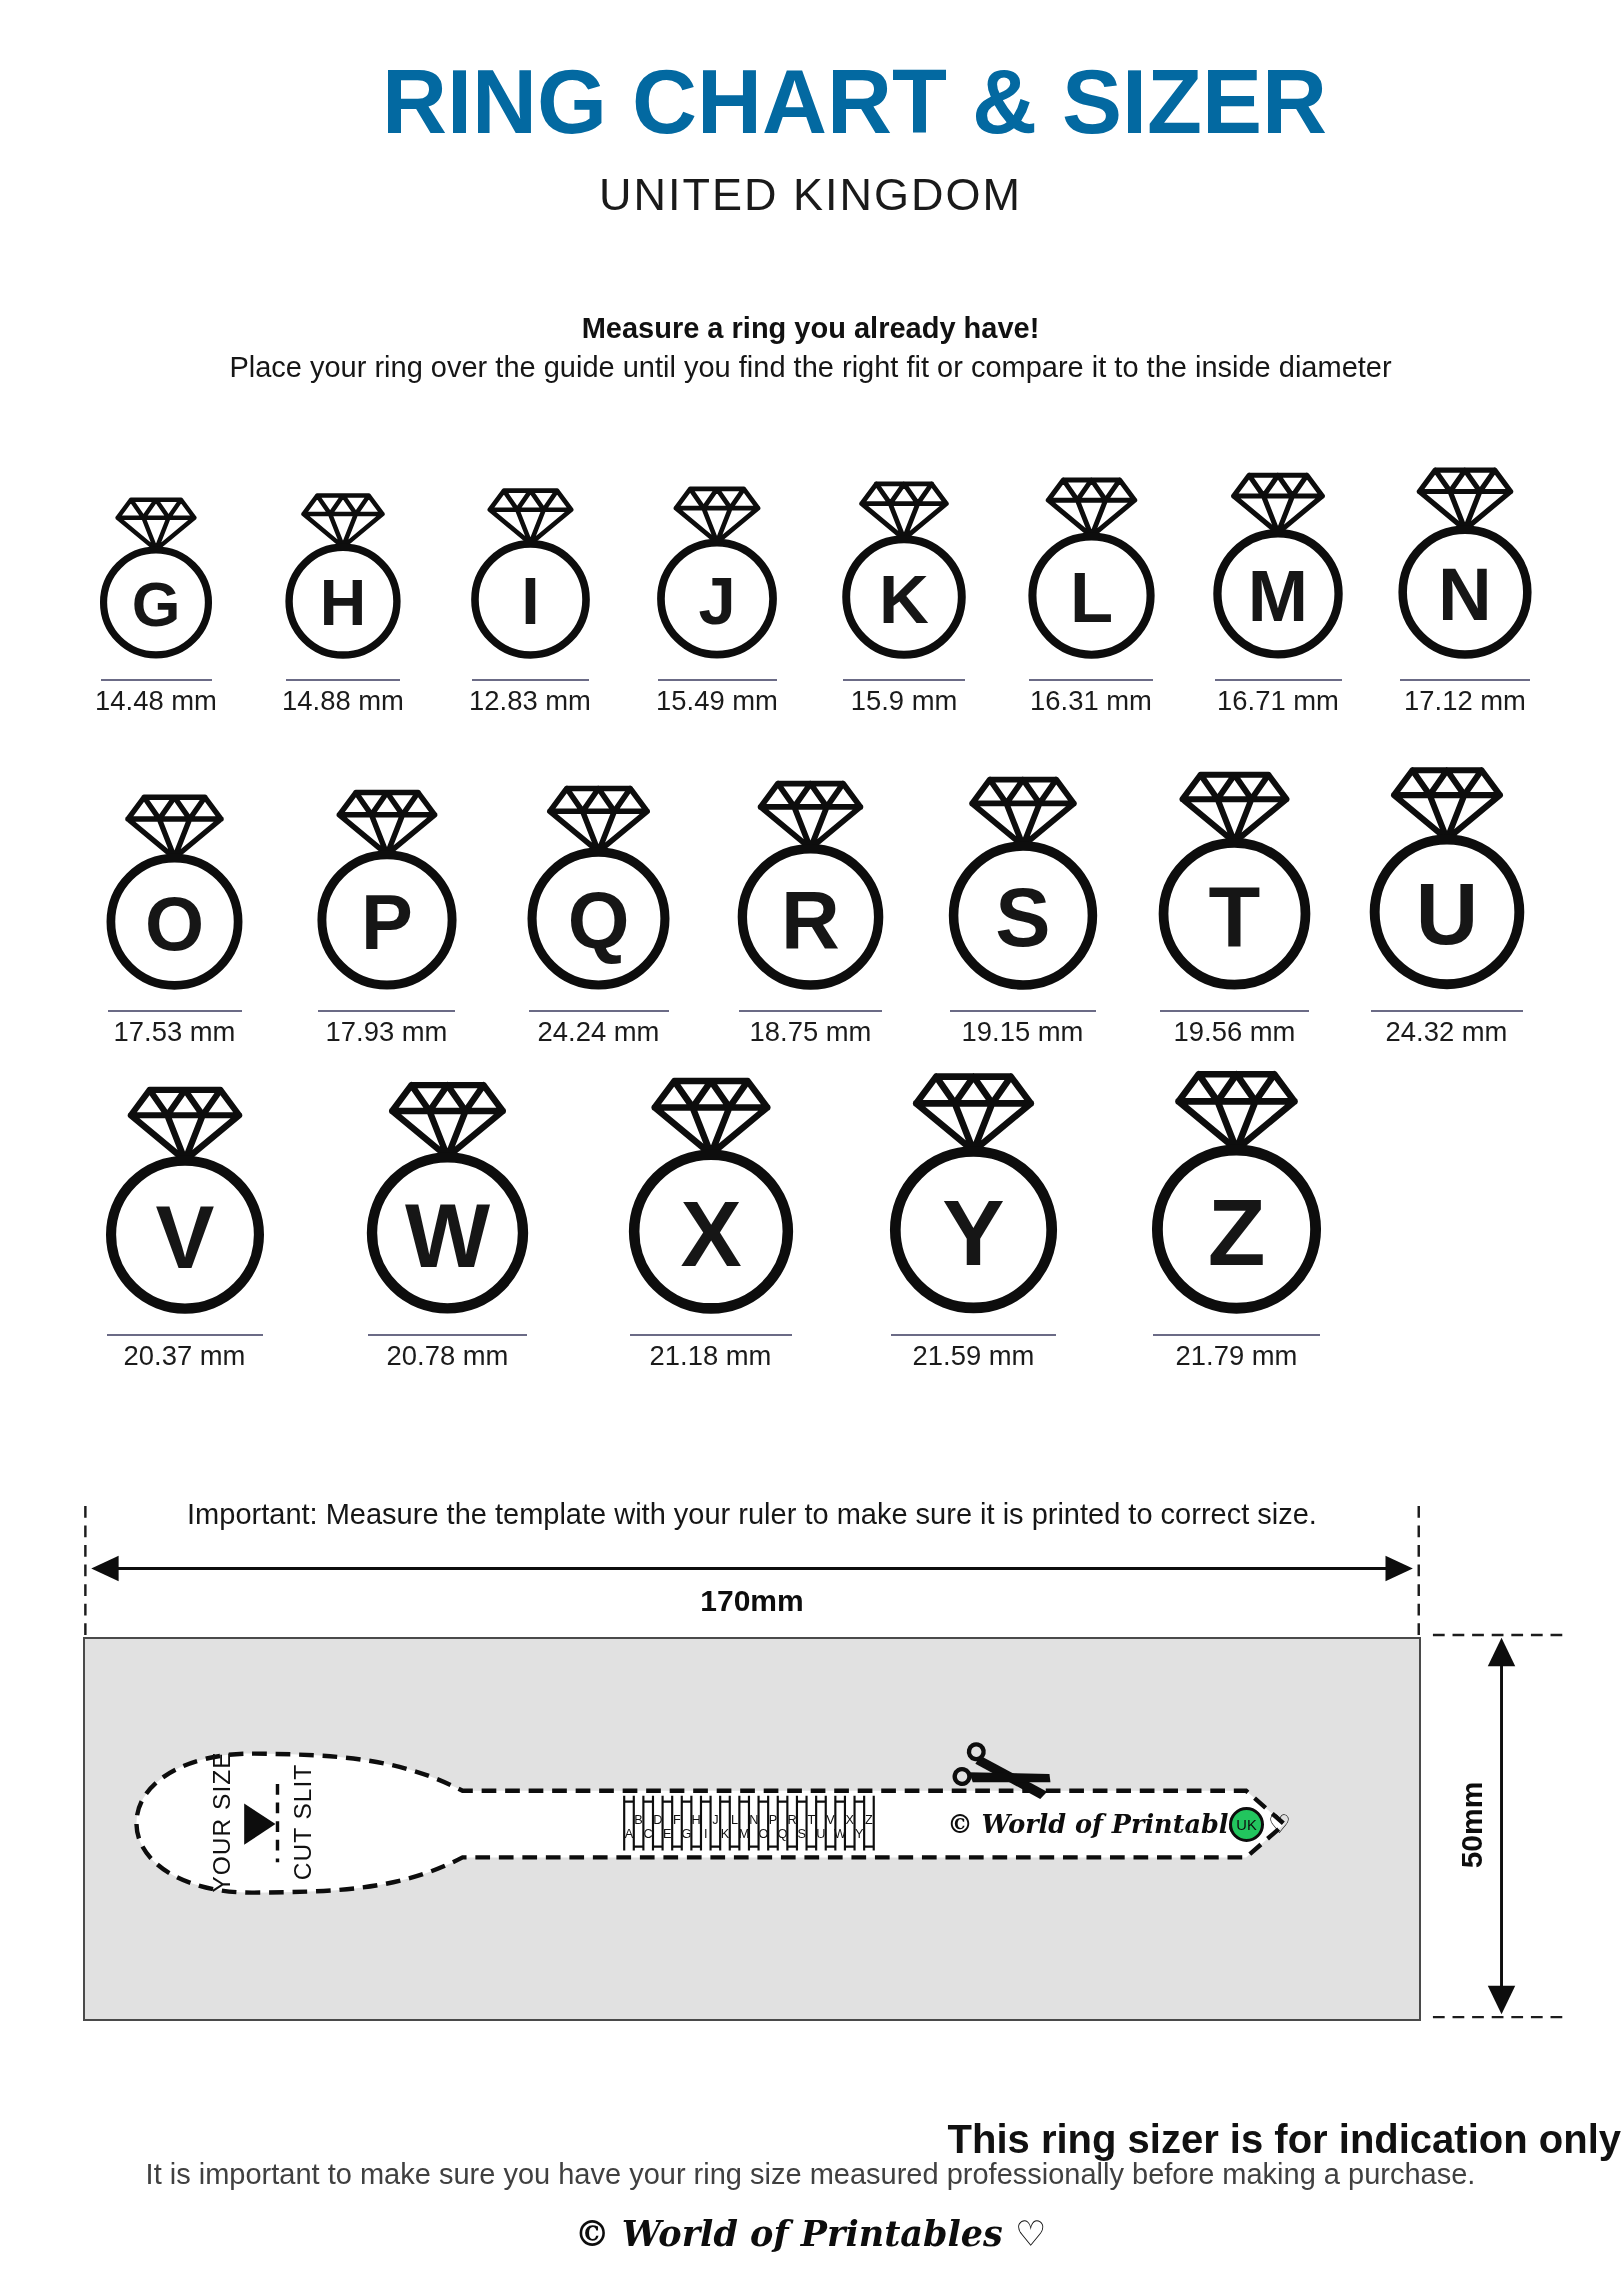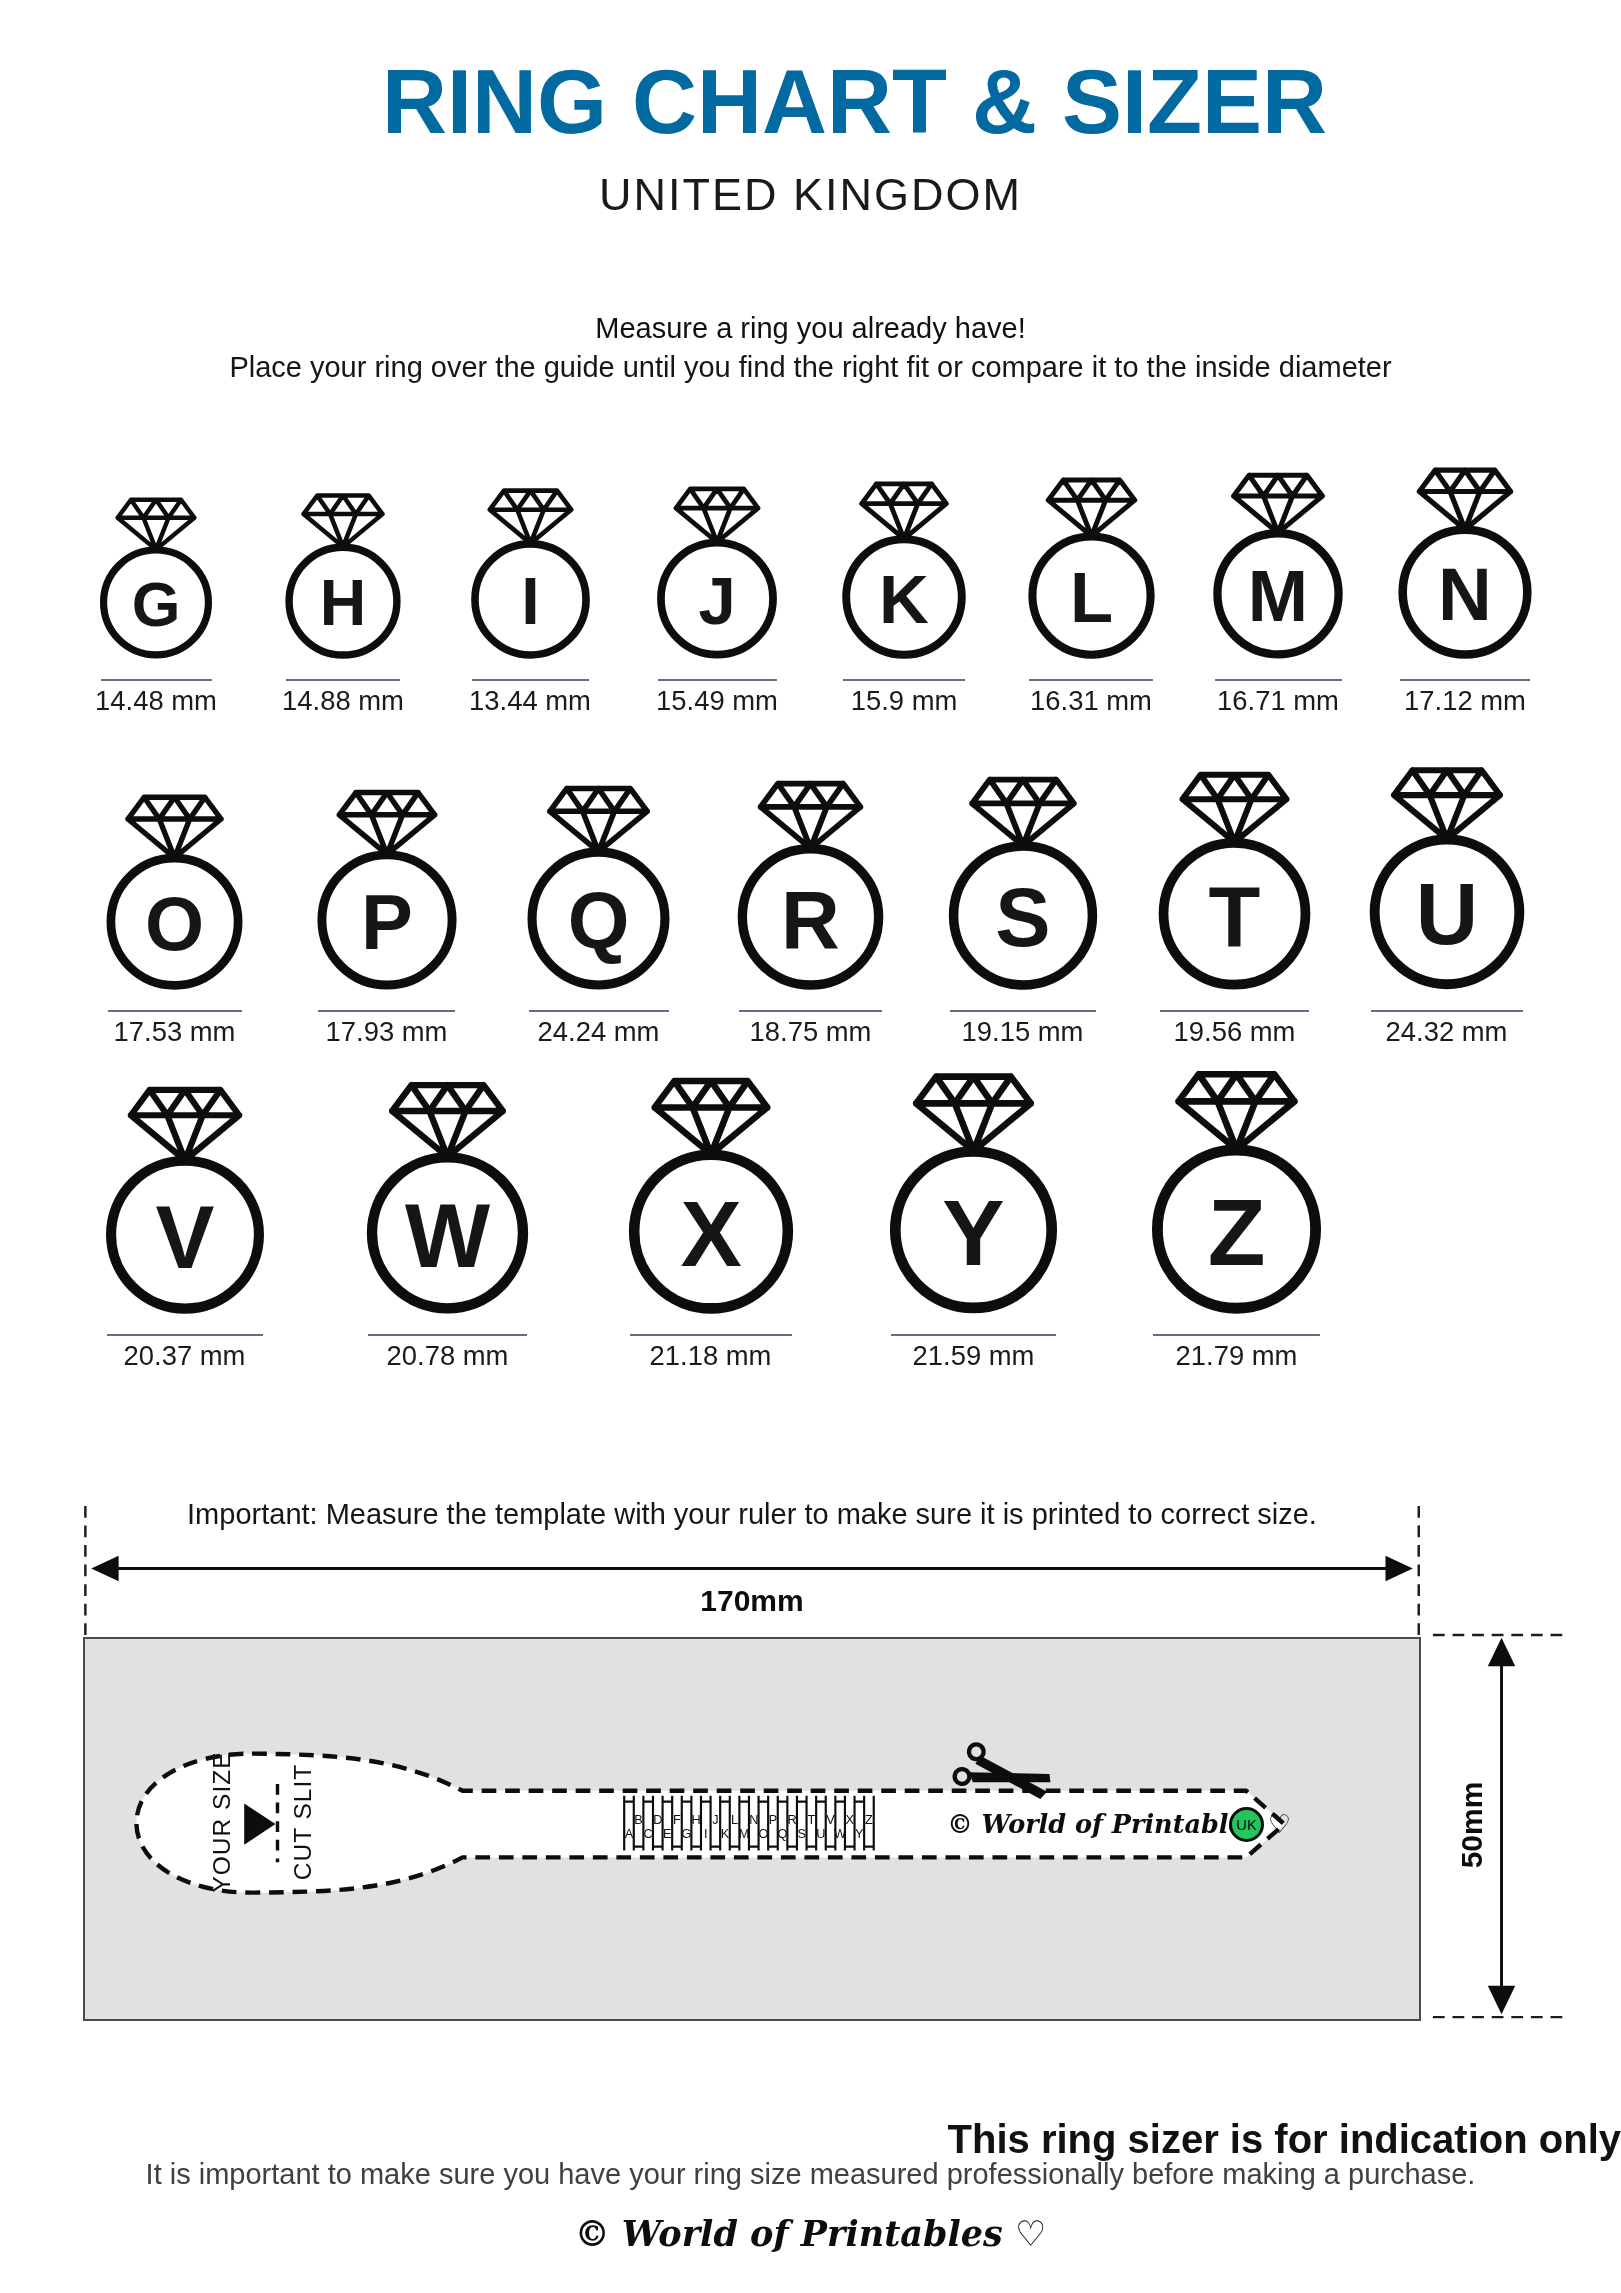--- a/index.html
+++ b/index.html
@@ -4,21 +4,21 @@
 <style>
   html,body{margin:0;padding:0;background:#888;}
   .page{position:relative;width:1621px;height:2294px;background:#ffffff;overflow:hidden;
         font-family:"Liberation Sans", sans-serif;color:#111;}
   
   .title{position:absolute;top:51px;left:0;width:100%;text-align:center;
          font-size:90px;font-weight:800;letter-spacing:0px;color:#0369a1;margin-left:44px;}
   .subtitle{position:absolute;top:169px;left:0;width:100%;text-align:center;
          font-size:45px;font-weight:300;letter-spacing:2px;color:#1a1a1a;}
   .instr-b{position:absolute;top:312px;left:0;width:100%;text-align:center;
-         font-size:29px;font-weight:400;color:#111;}
+         font-size:29px;font-weight:700;color:#111;}
   .instr-r{position:absolute;top:351px;left:0;width:100%;text-align:center;
          font-size:29px;font-weight:400;color:#161616;}
   
   .ring-row{position:absolute;left:0;right:0;display:flex;align-items:flex-end;}
   #ringRow1{top:421px;height:295px;justify-content:center;}
   #ringRow2{top:745px;height:302px;justify-content:center;}
   #ringRow3{top:1059px;height:312px;justify-content:flex-start;padding-left:53px;}
   .ring-cell{display:flex;flex-direction:column;align-items:center;justify-content:flex-end;}
   #ringRow1 .ring-cell{width:187px;}
   #ringRow2 .ring-cell{width:212px;}
@@ -92,21 +92,21 @@
       </div>
       <div class="ring-cell">
         <svg width="123" height="172" viewBox="0 0 100 140">
           <g fill="none" stroke="#0d0d0d" stroke-linejoin="round" stroke-linecap="round">
             <path stroke-width="3.8" d="M28.4,3 L71.6,3 L83.1,18.5 L50,46 L16.9,18.5 Z M16.9,18.5 L83.1,18.5 M28.4,3 L39.2,18.5 L50,3 L60.8,18.5 L71.6,3 M39.2,18.5 L50,46 M60.8,18.5 L50,46"></path>
             <circle cx="50" cy="91.5" r="45.2" stroke-width="6.2" fill="#ffffff"></circle>
           </g>
           <text x="50" y="93" text-anchor="middle" dominant-baseline="central" font-size="54" font-weight="600" fill="#161616" font-family="Liberation Sans, sans-serif">I</text>
         </svg>
         <div class="ring-underline" style="width:117px"></div>
-        <div class="ring-mm">13.44 mm</div>
+        <div class="ring-mm">12.83 mm</div>
       </div>
       <div class="ring-cell">
         <svg width="124" height="174" viewBox="0 0 100 140">
           <g fill="none" stroke="#0d0d0d" stroke-linejoin="round" stroke-linecap="round">
             <path stroke-width="3.8" d="M28.4,3 L71.6,3 L83.1,18.5 L50,46 L16.9,18.5 Z M16.9,18.5 L83.1,18.5 M28.4,3 L39.2,18.5 L50,3 L60.8,18.5 L71.6,3 M39.2,18.5 L50,46 M60.8,18.5 L50,46"></path>
             <circle cx="50" cy="91.5" r="45.2" stroke-width="6.2" fill="#ffffff"></circle>
           </g>
           <text x="50" y="93" text-anchor="middle" dominant-baseline="central" font-size="54" font-weight="600" fill="#161616" font-family="Liberation Sans, sans-serif">J</text>
         </svg>
         <div class="ring-underline" style="width:119px"></div>

